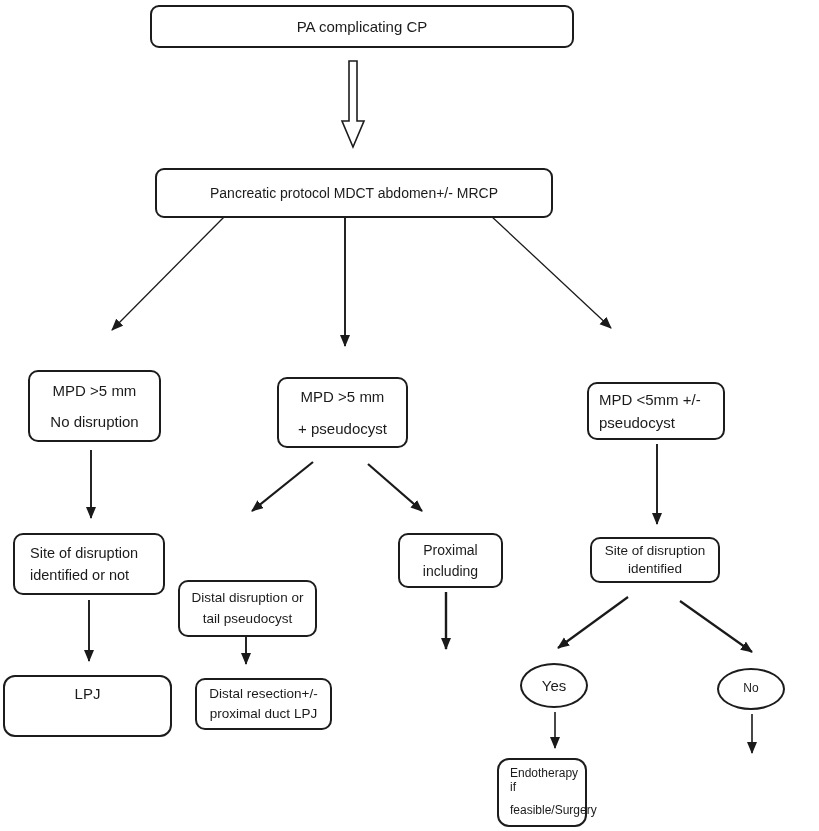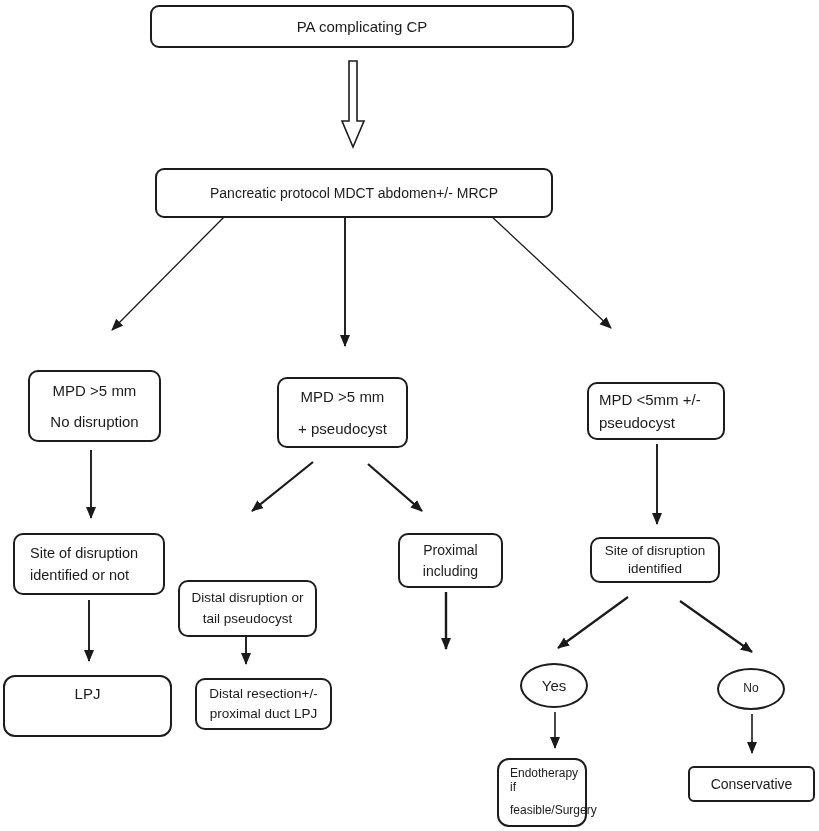--- a/index.html
+++ b/index.html
@@ -130,17 +130,14 @@
 
   <div class="node ellipse" style="left:717px; top:668px; width:68px; height:42px; font-size:12px;">
     <span>No</span>
   </div>
 
   <div class="node left-align" style="left:497px; top:758px; width:90px; height:69px; font-size:12px; gap:9px; padding-left:11px; border-radius:12px;">
     <span>Endotherapy if</span>
     <span>feasible/Surgery</span>
   </div>
 
-  <div class="node" style="left:688px; top:766px; width:127px; height:36px; font-size:14px; border-radius:6px;">
-    <span>Conservative</span>
-  </div>
 
 </div>
 
 </body></html>

